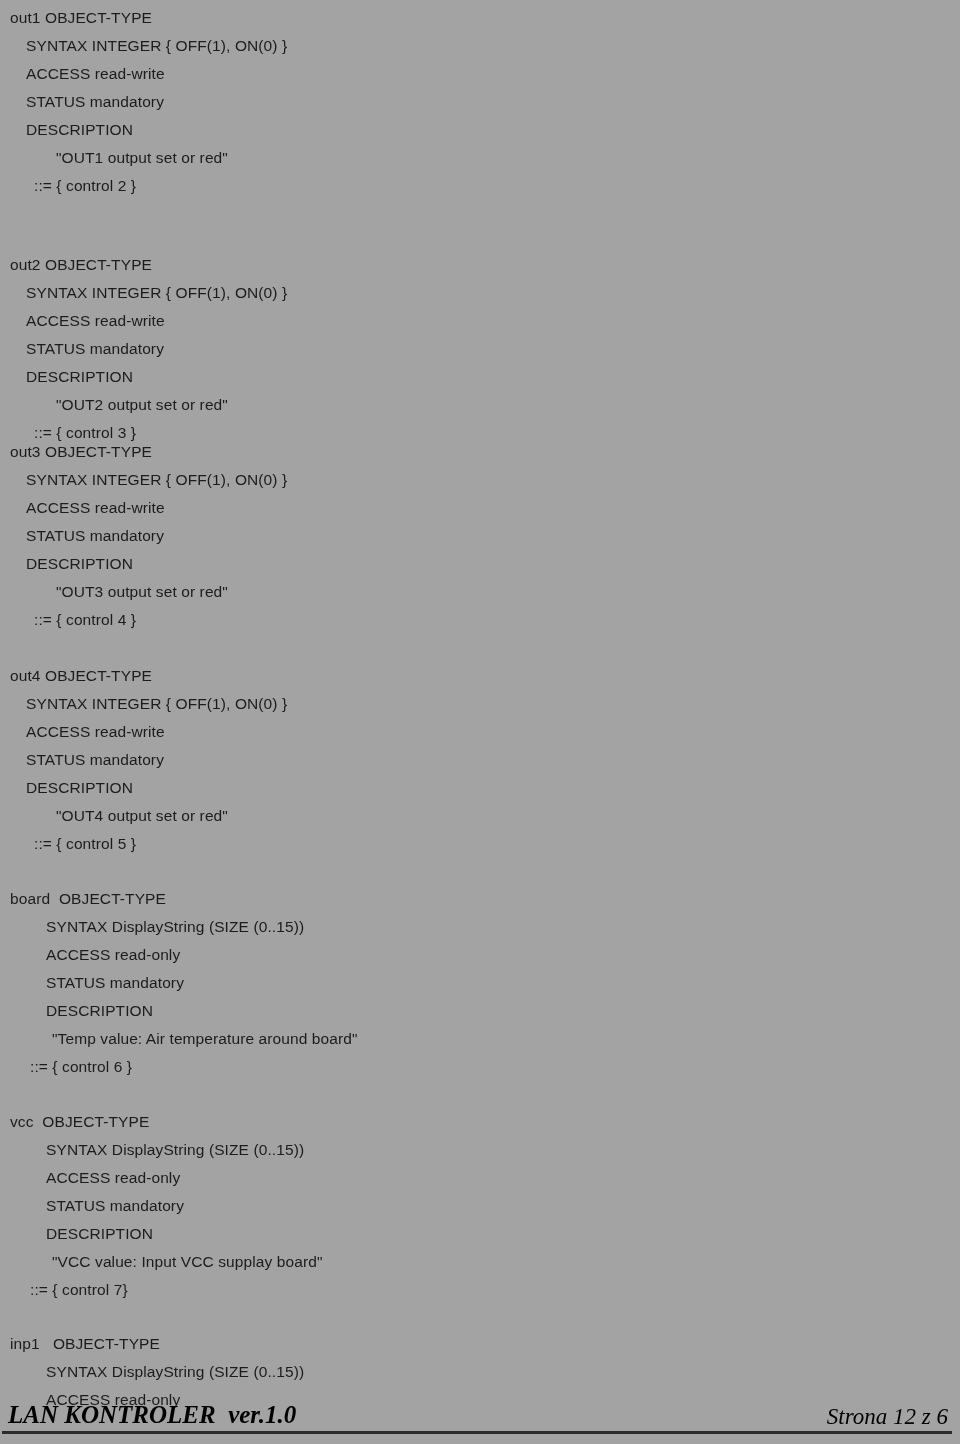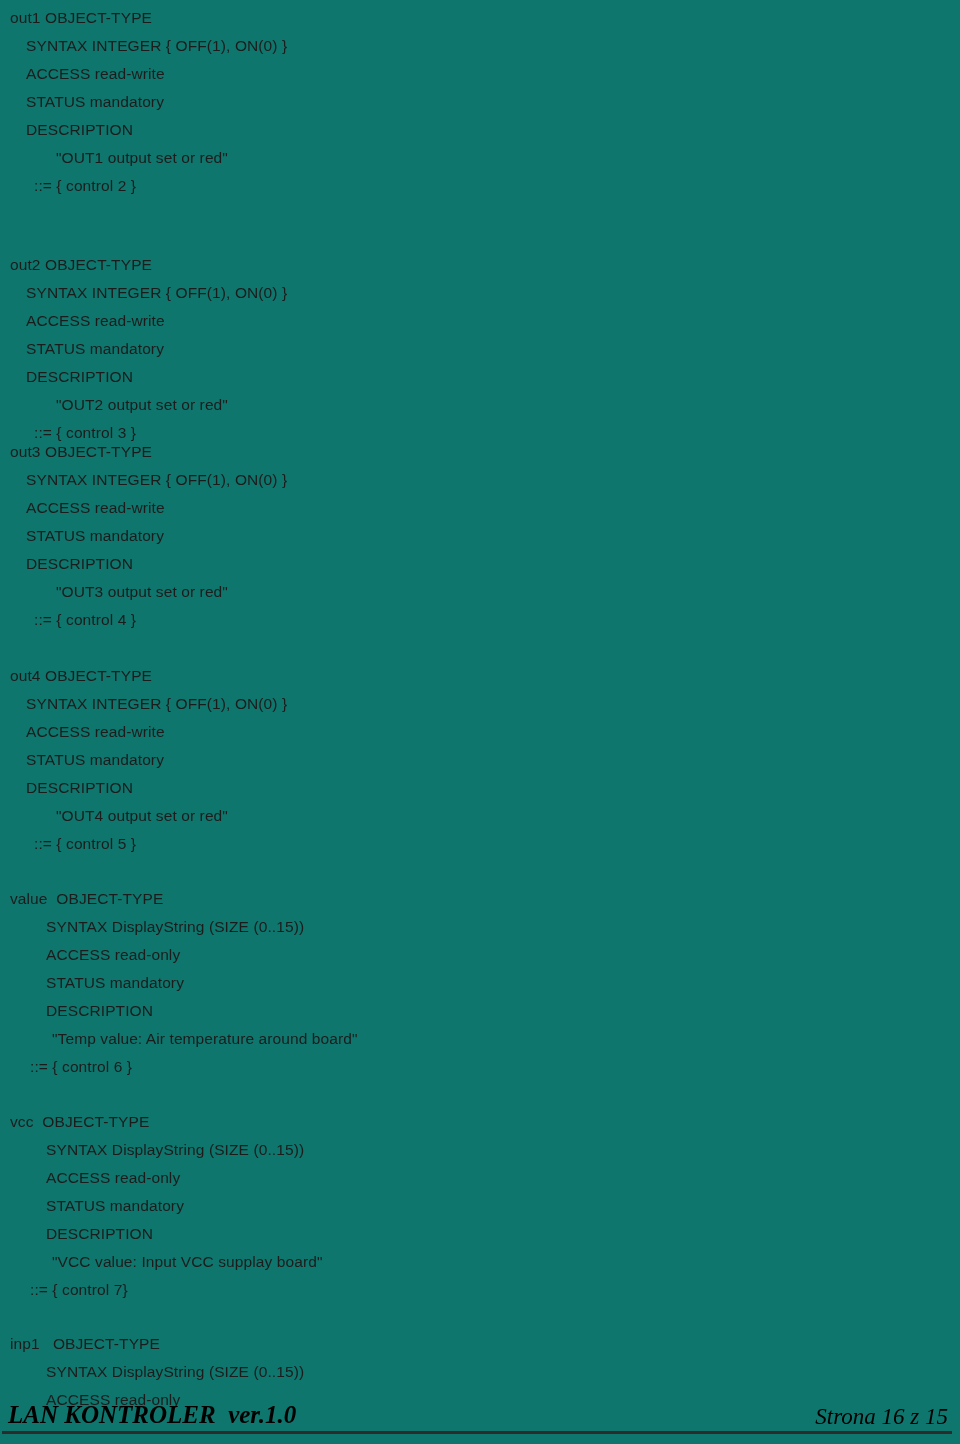--- a/index.html
+++ b/index.html
@@ -11,21 +11,21 @@
     width: 960px;
     height: 1444px;
     position: relative;
     font-family: "Liberation Sans", sans-serif;
     color: #1a1a1a;
     overflow: hidden;
   }
   #page {
     position: absolute;
     inset: 0;
-    background: #0f766e;
+    background: #a3a3a3;
   }
   .mib-block {
     position: absolute;
     left: 0;
     width: 960px;
   }
   .mib-line {
     font-size: 15.5px;
     line-height: 28px;
     height: 28px;
@@ -123,21 +123,21 @@
       <div class="mib-block" style="top: 662px;">
         <div class="mib-line ind-0">out4 OBJECT-TYPE</div>
         <div class="mib-line ind-1">SYNTAX INTEGER { OFF(1), ON(0) }</div>
         <div class="mib-line ind-1">ACCESS read-write</div>
         <div class="mib-line ind-1">STATUS mandatory</div>
         <div class="mib-line ind-1">DESCRIPTION</div>
         <div class="mib-line ind-2">"OUT4 output set or red"</div>
         <div class="mib-line ind-3">::= { control 5 }</div>
       </div>
       <div class="mib-block tight" style="top: 885px;">
-        <div class="mib-line ind-0">value  OBJECT-TYPE</div>
+        <div class="mib-line ind-0">board  OBJECT-TYPE</div>
         <div class="mib-line ind-1">SYNTAX DisplayString (SIZE (0..15))</div>
         <div class="mib-line ind-1">ACCESS read-only</div>
         <div class="mib-line ind-1">STATUS mandatory</div>
         <div class="mib-line ind-1">DESCRIPTION</div>
         <div class="mib-line ind-2">"Temp value: Air temperature around board"</div>
         <div class="mib-line ind-3">::= { control 6 }</div>
       </div>
       <div class="mib-block tight" style="top: 1108px;">
         <div class="mib-line ind-0">vcc  OBJECT-TYPE</div>
         <div class="mib-line ind-1">SYNTAX DisplayString (SIZE (0..15))</div>
@@ -150,17 +150,17 @@
       <div class="mib-block tight" style="top: 1330px;">
         <div class="mib-line ind-0">inp1   OBJECT-TYPE</div>
         <div class="mib-line ind-1">SYNTAX DisplayString (SIZE (0..15))</div>
         <div class="mib-line ind-1">ACCESS read-only</div>
       </div>
     </div>
 
   <div id="footer">
     <div class="footer-row">
       <div id="footer-title">LAN KONTROLER  ver.1.0</div>
-      <div id="footer-page">Strona 16 z 15</div>
+      <div id="footer-page">Strona 12 z 6</div>
     </div>
     <div id="footer-rule"></div>
   </div>
 </div>
 
 </body></html>

